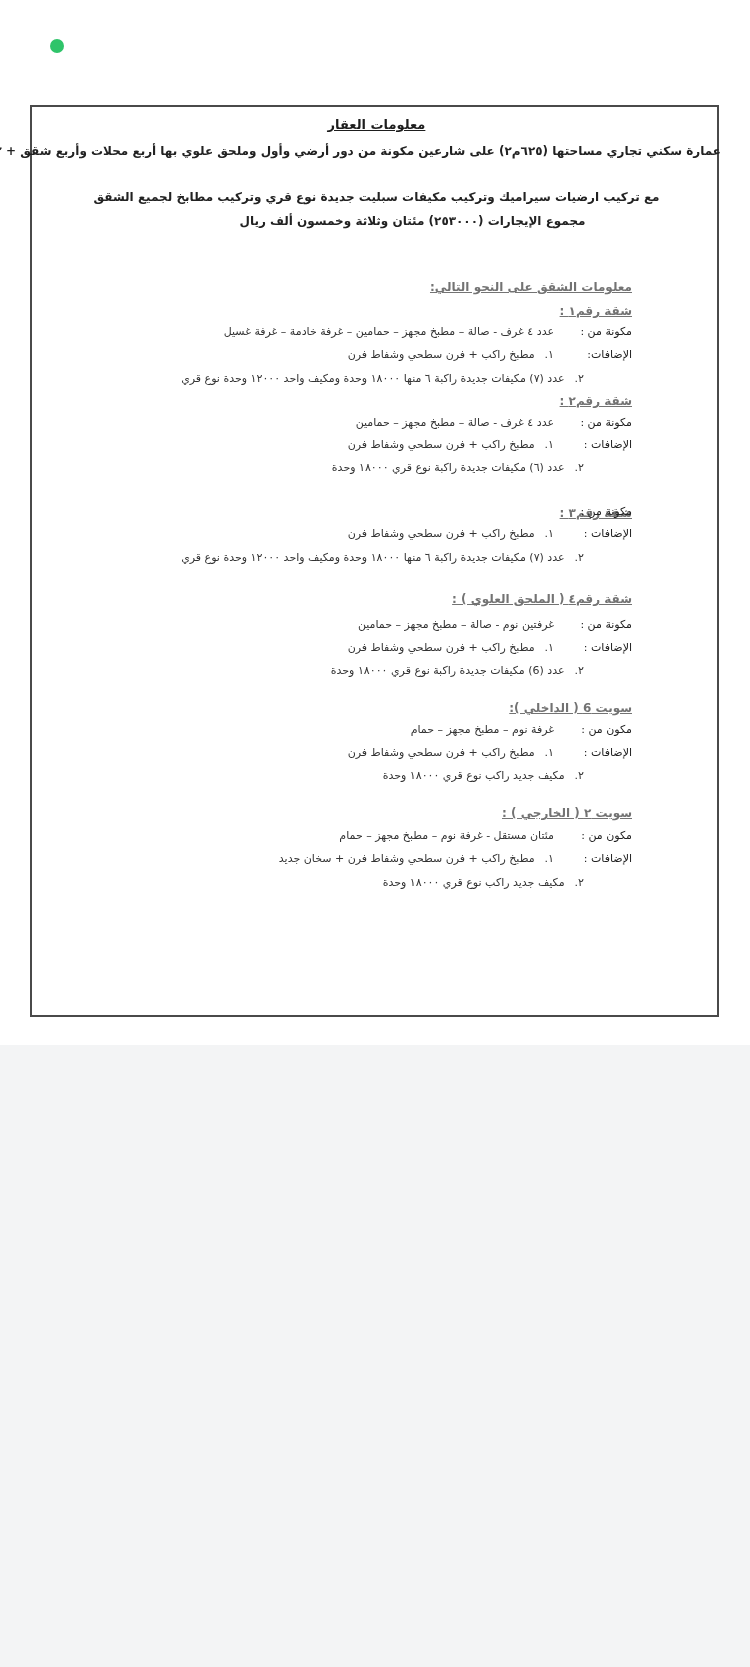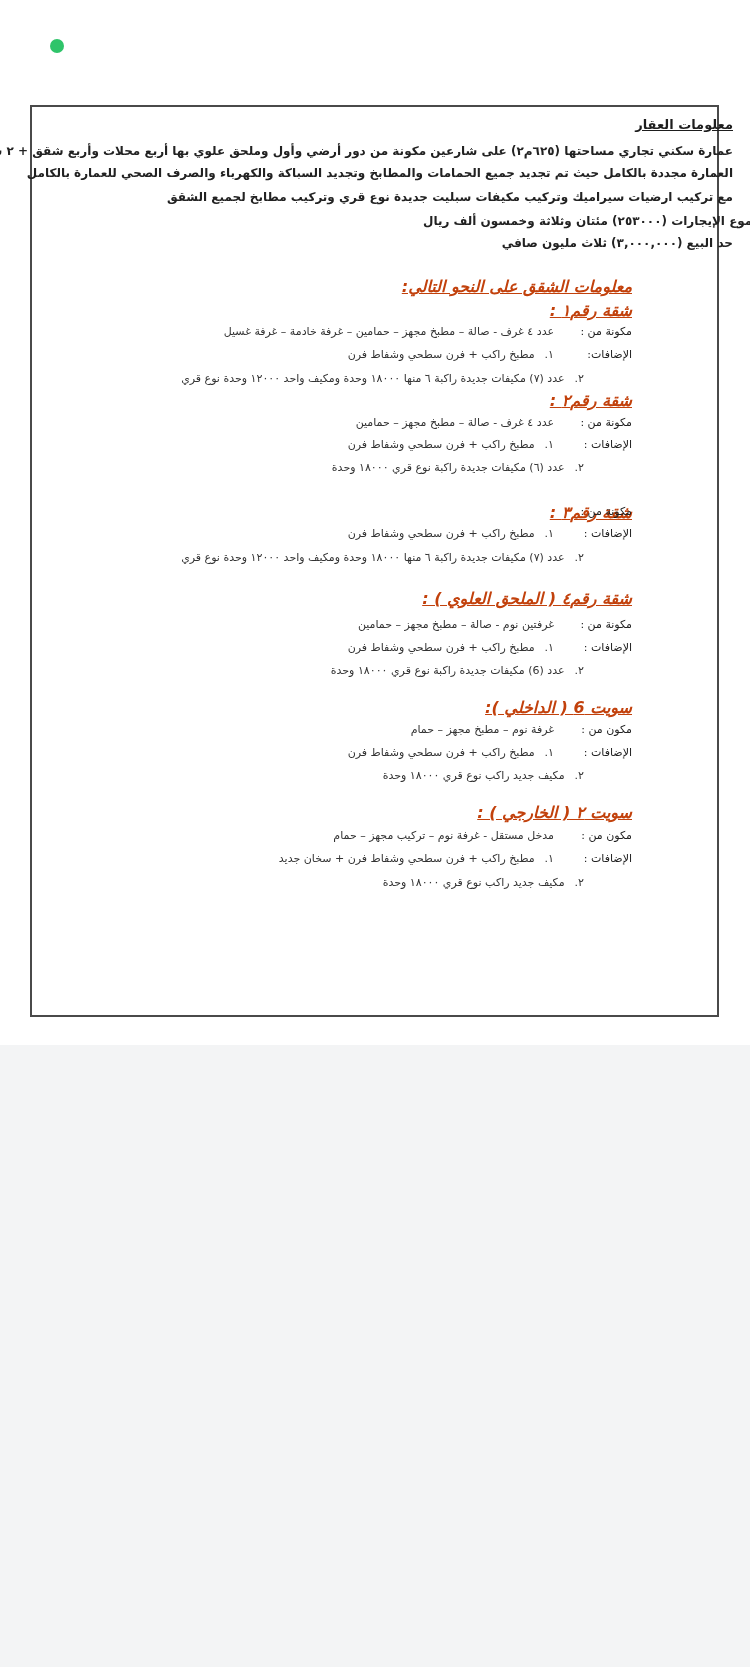--- a/index.html
+++ b/index.html
@@ -44,40 +44,40 @@
     .line {
       position: absolute;
       direction: rtl;
       unicode-bidi: isolate;
       white-space: nowrap;
       color: #1e1e1e;
       font-size: 12px;
       line-height: 16px;
     }
     .center {
-      left: 12px;
+      left: 0;
       width: 689px;
+      text-align: center;
     }
     .title {
       font-size: 13px;
       font-weight: bold;
       text-decoration: underline;
     }
     .para {
       font-size: 12px;
       font-weight: bold;
       color: #222;
     }
     .heading {
       right: 85px;
-      font-size: 16px;
+      font-size: 12px;
       font-weight: bold;
       text-decoration: underline;
-      color: #c2410c;
-      font-style: italic;
+      color: #737373;
     }
     .row {
       position: absolute;
       right: 85px;
       direction: rtl;
       display: flex;
       flex-direction: row;
       white-space: nowrap;
       font-size: 11px;
       line-height: 16px;
@@ -97,24 +97,22 @@
 <body>
 
 <div class="image-area">
   <div class="status-dot"></div>
 
   <div class="doc-box">
 
     <div class="line center title" style="top:10px;">معلومات العقار</div>
 
     <div class="line center para" style="top:36px;">عمارة سكني تجاري مساحتها (٦٢٥م٢) على شارعين مكونة من دور أرضي وأول وملحق علوي بها أربع محلات وأربع شقق + ٢ سويت</div>
-    <div class="line center para" style="top:58px;">العمارة مجددة بالكامل حيث تم تجديد جميع الحمامات والمطابخ وتجديد السباكة والكهرباء والصرف الصحي للعمارة بالكامل</div>
     <div class="line center para" style="top:82px;">مع تركيب ارضيات سيراميك وتركيب مكيفات سبليت جديدة نوع قري وتركيب مطابخ لجميع الشقق</div>
     <div class="line center para" style="top:106px;margin-left:36px;">مجموع الإيجارات (٢٥٣٠٠٠) مئتان وثلاثة وخمسون ألف ريال</div>
-    <div class="line center para" style="top:128px;">حد البيع (٣,٠٠٠,٠٠٠) ثلاث مليون صافي</div>
 
     <div class="line heading" style="top:172px;">معلومات الشقق على النحو التالي:</div>
 
     <div class="line heading" style="top:196px;">شقة رقم١ :</div>
     <div class="row" style="top:217px;">
       <span class="label">مكونة من :</span>
       <span>عدد ٤ غرف  - صالة – مطبخ مجهز – حمامين – غرفة خادمة – غرفة غسيل</span>
     </div>
     <div class="row" style="top:240px;">
       <span class="label">الإضافات:</span>
@@ -181,21 +179,21 @@
       <span>مطبخ راكب + فرن سطحي وشفاط فرن</span>
     </div>
     <div class="row" style="top:661px; right:133px;">
       <span class="num">٢.</span>
       <span>مكيف جديد راكب نوع قري ١٨٠٠٠ وحدة</span>
     </div>
 
     <div class="line heading" style="top:698px;">سويت ٢ ( الخارجي ) :</div>
     <div class="row" style="top:721px;">
       <span class="label">مكون من :</span>
-      <span>مدخل مستقل -  غرفة نوم – تركيب مجهز – حمام</span>
+      <span>مئتان مستقل -  غرفة نوم – مطبخ مجهز – حمام</span>
     </div>
     <div class="row" style="top:744px;">
       <span class="label">الإضافات :</span>
       <span class="num">١.</span>
       <span>مطبخ راكب + فرن سطحي وشفاط فرن + سخان جديد</span>
     </div>
     <div class="row" style="top:768px; right:133px;">
       <span class="num">٢.</span>
       <span>مكيف جديد راكب نوع قري ١٨٠٠٠ وحدة</span>
     </div>

